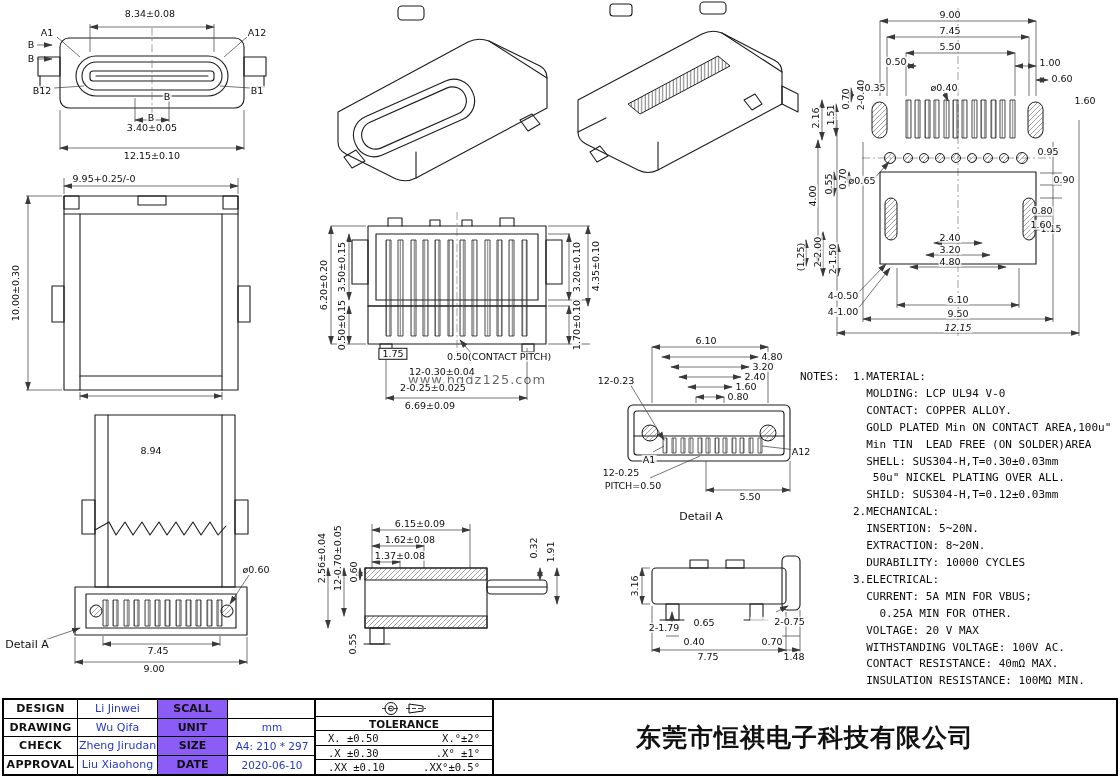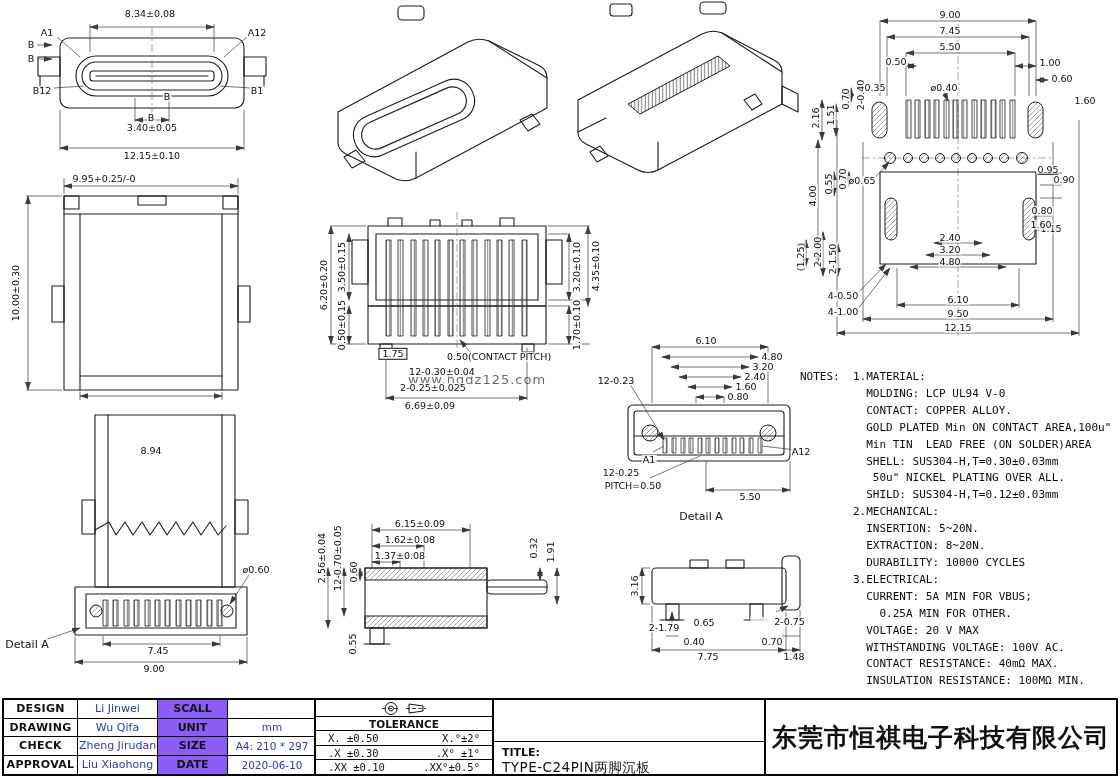--- a/index.html
+++ b/index.html
@@ -314,40 +314,40 @@
       <div class="dim" style="left: 896px; top: 62px;">0.50</div>
       <div class="dim" style="left: 1050px; top: 63px;">1.00</div>
       <div class="dim" style="left: 1062px; top: 79px;">0.60</div>
       <div class="dim rot" style="left: 816px; top: 118px;">2.16</div>
       <div class="dim rot" style="left: 831px; top: 115px;">1.51</div>
       <div class="dim rot" style="left: 846px; top: 99px;">0.70</div>
       <div class="dim rot" style="left: 861px; top: 95px;">2-0.40</div>
       <div class="dim" style="left: 875px; top: 88px;">0.35</div>
       <div class="dim" style="left: 944px; top: 88px;">ø0.40</div>
       <div class="dim" style="left: 1085px; top: 101px;">1.60</div>
-      <div class="dim" style="left: 1048px; top: 170px; text-decoration: underline;">0.95</div>
+      <div class="dim" style="left: 1048px; top: 152px;">0.95</div>
       <div class="dim" style="left: 1048px; top: 180px; margin-left: 16px;">0.90</div>
       <div class="dim" style="left: 1051px; top: 193px; margin-top: 36px;">1.15</div>
       <div class="dim" style="left: 1042px; top: 211px;">0.80</div>
       <div class="dim" style="left: 1041px; top: 225px;">1.60</div>
       <div class="dim rot" style="left: 813px; top: 196px;">4.00</div>
       <div class="dim rot" style="left: 829px; top: 184px;">0.55</div>
       <div class="dim rot" style="left: 843px; top: 179px;">0.70</div>
       <div class="dim" style="left: 862px; top: 181px;">ø0.65</div>
       <div class="dim" style="left: 950px; top: 238px;">2.40</div>
       <div class="dim" style="left: 950px; top: 250px;">3.20</div>
       <div class="dim" style="left: 950px; top: 262px;">4.80</div>
       <div class="dim rot" style="left: 801px; top: 257px;">(1.25)</div>
       <div class="dim rot" style="left: 818px; top: 252px;">2-2.00</div>
       <div class="dim rot" style="left: 833px; top: 259px;">2-1.50</div>
       <div class="dim" style="left: 843px; top: 296px;">4-0.50</div>
       <div class="dim" style="left: 843px; top: 312px;">4-1.00</div>
       <div class="dim" style="left: 958px; top: 300px;">6.10</div>
       <div class="dim" style="left: 958px; top: 314px;">9.50</div>
-      <div class="dim" style="left: 958px; top: 328px;">12.15</div>
+      <div class="dim" style="left: 958px; top: 328px; font-style: italic;">12.15</div>
       <div class="dim" style="left: 420px; top: 524px;">6.15±0.09</div>
       <div class="dim" style="left: 410px; top: 540px;">1.62±0.08</div>
       <div class="dim" style="left: 400px; top: 556px;">1.37±0.08</div>
       <div class="dim rot" style="left: 322px; top: 558px;">2.56±0.04</div>
       <div class="dim rot" style="left: 338px; top: 558px;">12-0.70±0.05</div>
       <div class="dim rot" style="left: 354px; top: 572px;">0.60</div>
       <div class="dim rot" style="left: 534px; top: 548px;">0.32</div>
       <div class="dim rot" style="left: 551px; top: 552px;">1.91</div>
       <div class="dim rot" style="left: 353px; top: 644px;">0.55</div>
       <div class="dim rot" style="left: 635px; top: 586px;">3.16</div>
@@ -400,21 +400,16 @@
       <div class="tol-row">
         <span>.X  ±0.30</span>
         <span>.X° ±1°</span>
       </div>
       <div class="tol-row">
         <span>.XX ±0.10</span>
         <span>.XX°±0.5°</span>
       </div>
     </div>
 
-    <div class="titlebox">
-      <div class="upper"></div>
-      <div class="title-label">TITLE:</div>
-      <div class="title-value">TYPE-C24PIN两脚沉板</div>
-    </div>
 
     <div class="company">东莞市恒祺电子科技有限公司</div>
   </div>
 </div>
 
 </body></html>

